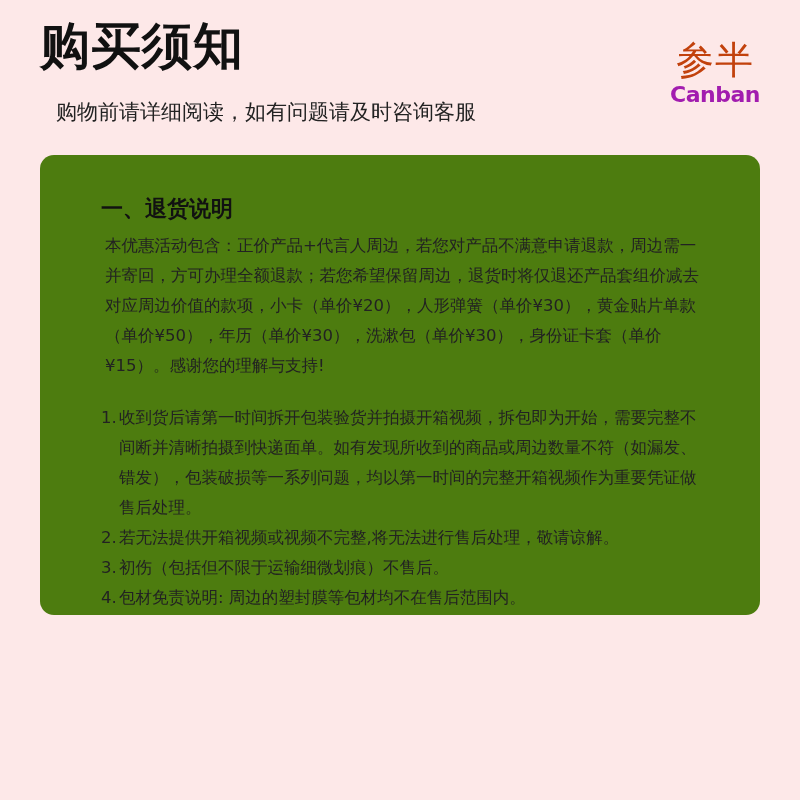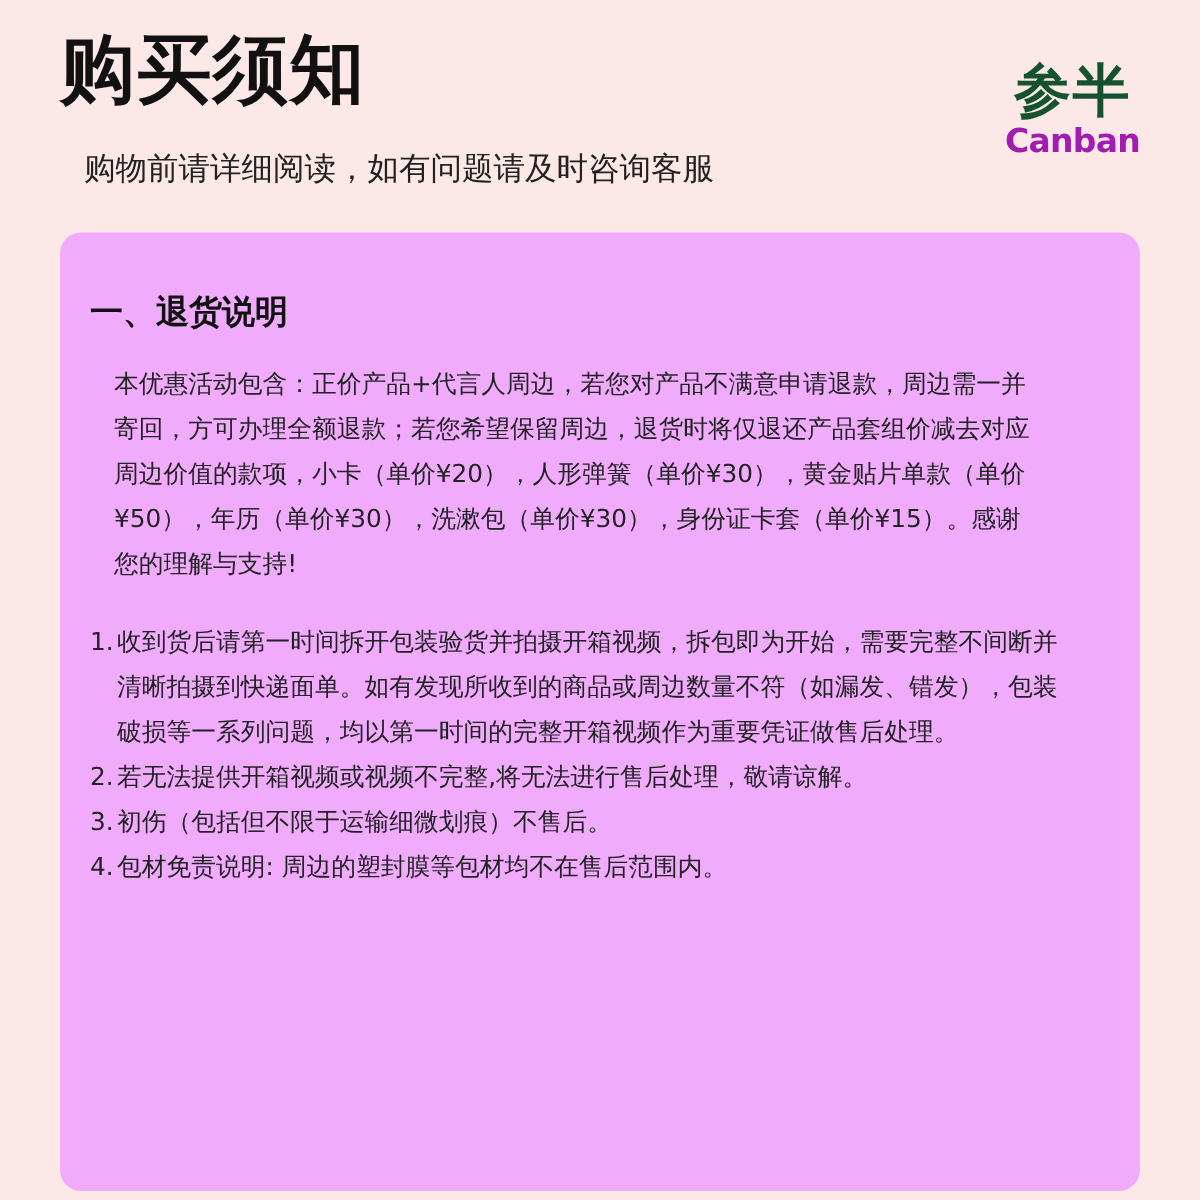--- a/index.html
+++ b/index.html
@@ -17,39 +17,39 @@
     }
     .page-subtitle {
       position: absolute; left: 56px; top: 97px;
       font-size: 21px; color: #222; line-height: 30px;
     }
     .brand {
       position: absolute; right: 40px; top: 38px;
       width: 90px; text-align: center;
     }
     .brand-cn {
-      display: block; font-size: 38px; font-weight: 700; line-height: 44px; color: #14532d;
+      display: block; font-size: 38px; font-weight: 400; line-height: 44px; color: #c2410c;
       letter-spacing: 1px;
     }
     .brand-en {
       display: block; font-size: 22px; font-weight: 700; line-height: 26px; color: #a21caf;
       letter-spacing: -0.5px;
     }
     .card {
       position: absolute; left: 40px; top: 155px;
-      width: 720px; height: 639px;
-      background: #f0abfc; border-radius: 14px;
-      box-sizing: border-box; padding: 38px 48px 0 20px;
+      width: 720px; height: 460px;
+      background: #4d7c0f; border-radius: 14px;
+      box-sizing: border-box; padding: 38px 48px 0 61px;
     }
     .section { margin-bottom: 22px; }
     .section-title {
       font-size: 22px; font-weight: 700; line-height: 32px; margin: 0 0 6px 0; color: #111;
     }
     .para {
-      font-size: 16.5px; line-height: 30px; margin: 16px; color: #222;
+      font-size: 16.5px; line-height: 30px; margin: 4px; color: #222;
     }
     .list { list-style: none; margin: 0; padding: 0; }
     .list-item {
       font-size: 16.5px; line-height: 30px; color: #222;
       display: flex;
     }
     .list-num { flex: 0 0 18px; }
     .list-text { flex: 1; }
   </style>
 </head>

